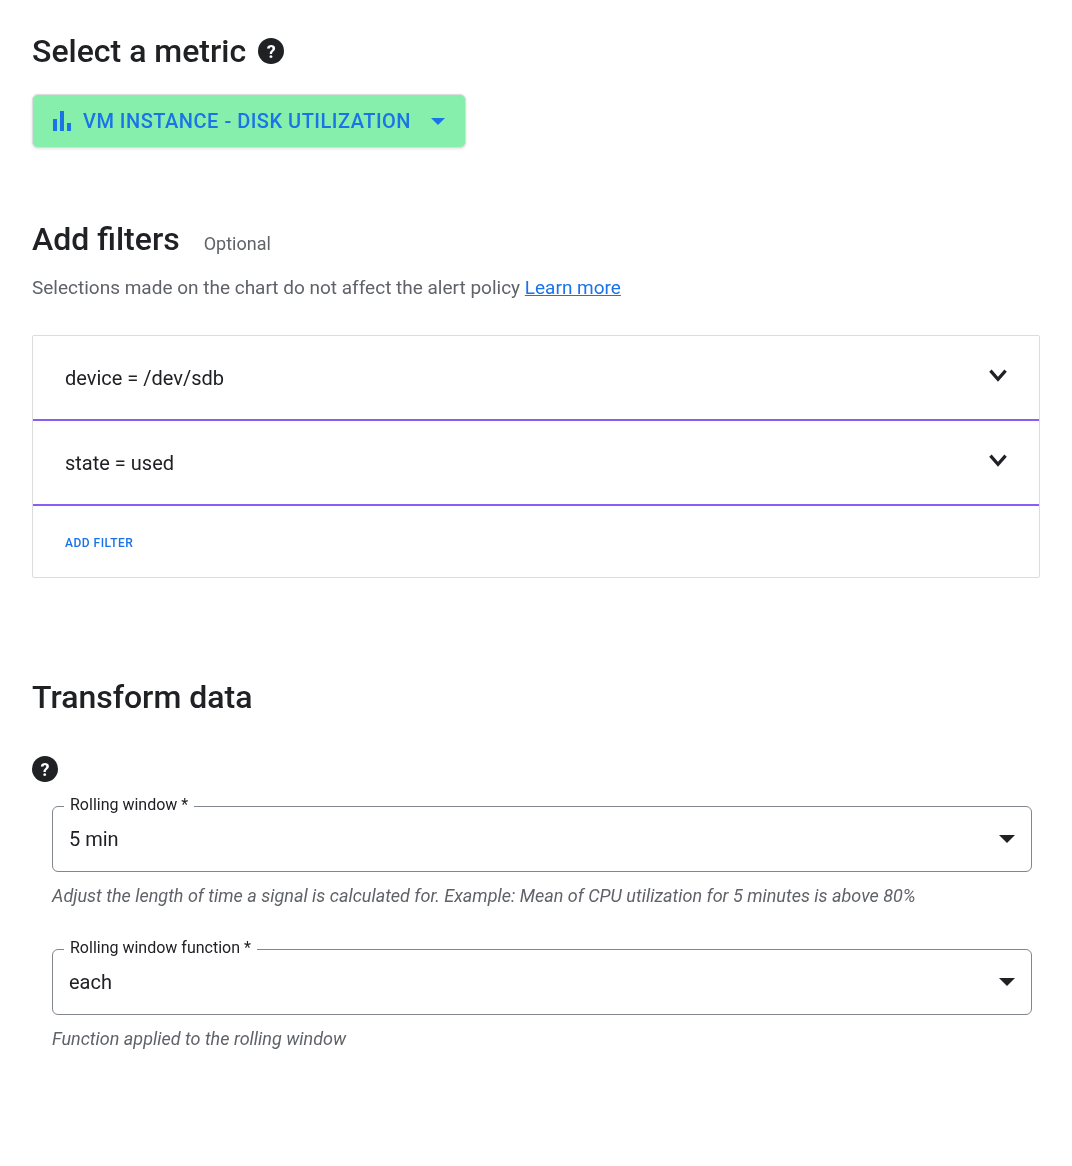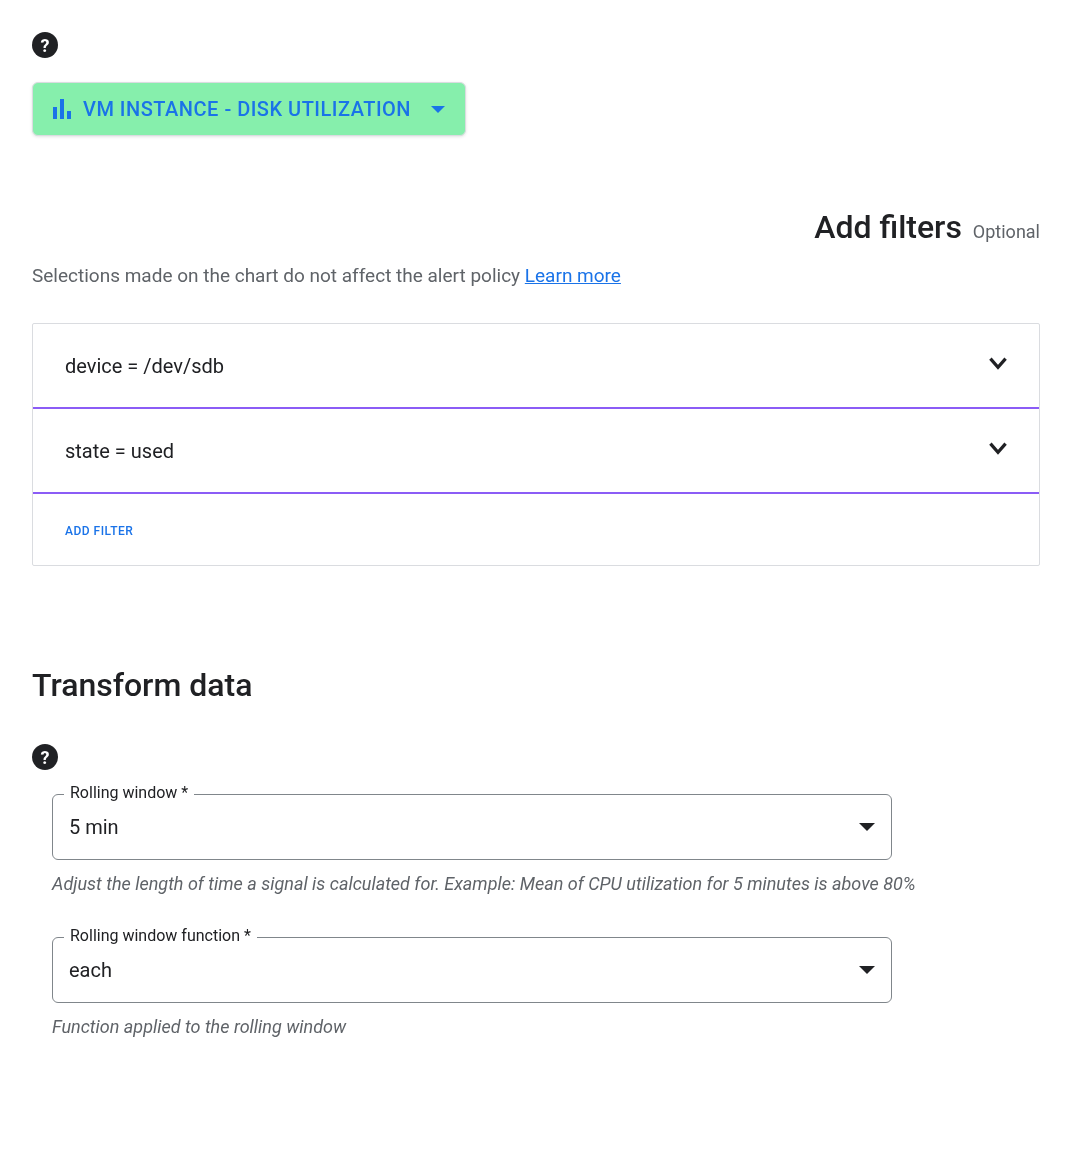--- a/index.html
+++ b/index.html
@@ -73,23 +73,22 @@
       width: 0;
       height: 0;
       border-left: 7px solid transparent;
       border-right: 7px solid transparent;
       border-top: 7px solid #1a73e8;
       margin-left: 8px;
     }
     .filters-title {
       display: flex;
       align-items: baseline;
-      gap: 11px;
+      gap: 24px;
       margin-bottom: 18px;
-      justify-content: flex-end;
     }
     .filters-title h2 {
       font-size: 32px;
       font-weight: 500;
     }
     .optional-label {
       font-size: 18px;
       color: #5f6368;
       font-weight: 400;
     }
@@ -162,21 +161,21 @@
       position: absolute;
       top: -11px;
       left: 12px;
       background: #fff;
       padding: 0 6px;
       font-size: 16px;
       color: #202124;
       font-weight: 400;
     }
     .form-field-input {
-      width: 840px;
+      width: 980px;
       border: 1px solid #80868b;
       border-radius: 6px;
       padding: 20px 16px;
       font-size: 20px;
       display: flex;
       justify-content: space-between;
       align-items: center;
       cursor: pointer;
     }
     .dropdown-caret {
@@ -195,20 +194,21 @@
       font-style: italic;
     }
   </style>
 </head>
 <body>
 
 
 
 
 <div class="section-title">
+  <span>Select a metric</span>
   <span class="help-icon">?</span>
 </div>
 
 <div class="metric-selector">
   <span class="bars-icon">
     <span></span>
       <span></span>
       <span></span>
   </span>
   <span class="metric-selector-label">VM INSTANCE - DISK UTILIZATION</span>

